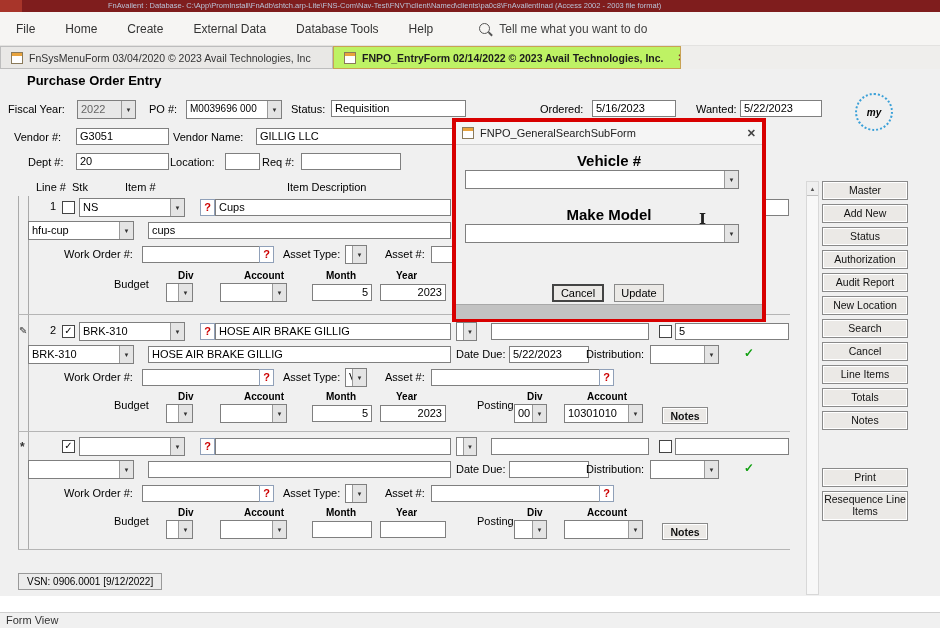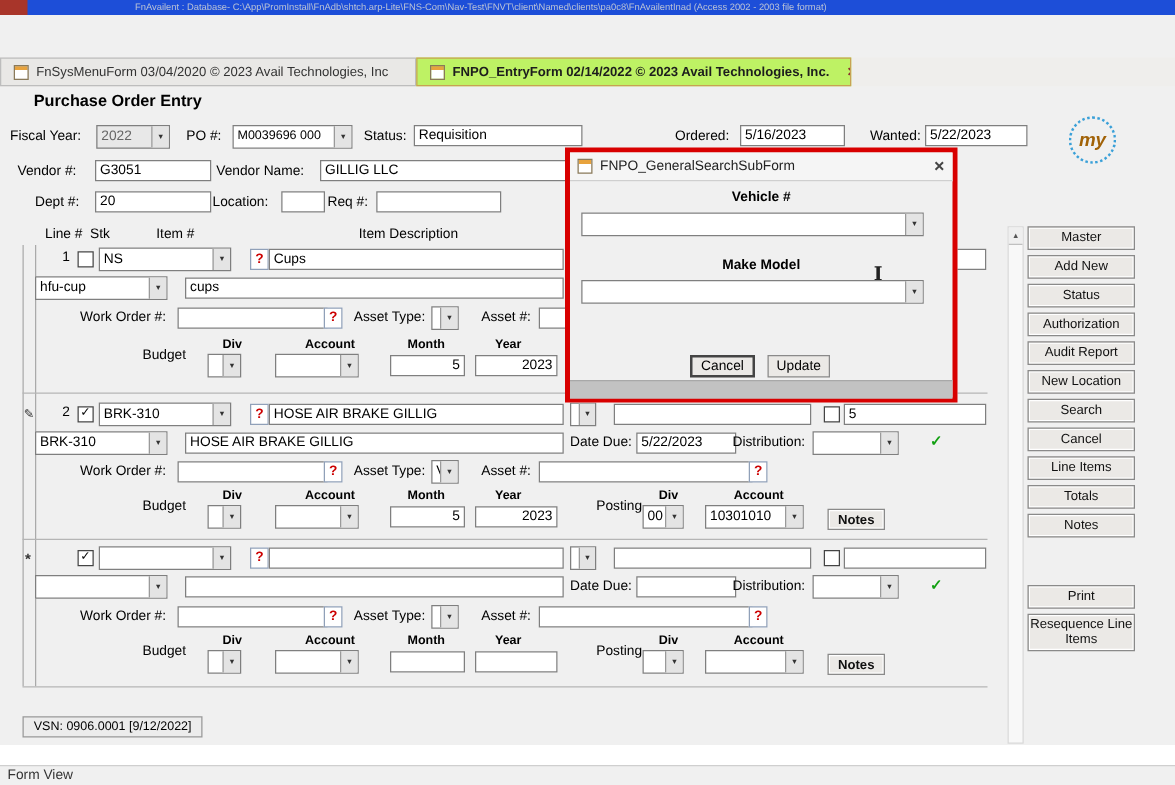--- a/index.html
+++ b/index.html
@@ -1,18 +1,18 @@
 <!DOCTYPE html>
 <html><head>
 <meta charset="utf-8">
 <style>
   html,body{margin:0;padding:0;background:#fff}
   #app{position:relative;width:940px;height:628px;background:#f0f0f0;font-family:"Liberation Sans",sans-serif;overflow:hidden}
   
-  #titlebar{position:absolute;left:0;top:0;width:940px;height:12px;background:#1d4ed8}
+  #titlebar{position:absolute;left:0;top:0;width:940px;height:12px;background:#7f1d1d}
   #access-icon{position:absolute;left:0;top:0;width:22px;height:12px;background:#a8352a}
   #titlebar .ttl{position:absolute;left:108px;top:1px;width:740px;font-size:7.5px;color:#b9c2d6;white-space:nowrap;overflow:hidden}
   #ribbon{position:absolute;left:0;top:12px;width:940px;height:34px;background:#f6f5f3;border-bottom:1px solid #e3e2e0;display:flex;align-items:center;gap:30px;padding-left:16px;box-sizing:border-box;font-size:12px;color:#333}
   .ribbon-item{white-space:nowrap;cursor:default}
   .searchwrap{display:flex;align-items:center;gap:9px;margin-left:16px;color:#444}
   .search-icon{width:9px;height:9px;border:1.5px solid #555;border-radius:50%;position:relative;display:inline-block}
   .search-icon::after{content:"";position:absolute;width:5px;height:1.5px;background:#555;transform:rotate(45deg);right:-4px;bottom:-1px}
   #tabstrip{position:absolute;left:0;top:46px;width:940px;height:23px;background:#efeeec;display:flex}
   .doctab{display:flex;align-items:center;gap:6px;padding:0 10px;font-size:10.5px;color:#333;border:1px solid #bdbdbd;box-sizing:border-box;height:23px;background:#e9e8e6;white-space:nowrap;overflow:hidden}
   .doctab.active{background:#bef264;border-color:#c8a254;font-weight:bold;color:#1d1d1d}
@@ -33,47 +33,59 @@
   .sbtn{position:absolute;left:822px;width:86px;height:19px;background:#ebe9e6;border:1px solid #8a8a8a;box-shadow:inset 0 0 0 1px #fff;font-size:10.5px;color:#111;display:flex;align-items:center;justify-content:center;text-align:center;line-height:1.1;cursor:default;box-sizing:border-box}
   .sbtn.tall{height:30px}
   .notesbtn{position:absolute;width:46px;height:17px;background:#ebe9e6;border:1px solid #8a8a8a;box-shadow:inset 0 0 0 1px #fff;font-size:10.5px;font-weight:bold;color:#111;display:flex;align-items:center;justify-content:center;box-sizing:border-box}
   .sep{position:absolute;left:18px;width:772px;height:1px;background:#b5b5b5}
   #selcol{position:absolute;left:18px;top:196px;width:11px;height:353px;border-left:1px solid #aaa;border-right:1px solid #aaa;box-sizing:border-box}
   .selicon{position:absolute;font-size:10px;color:#333}
   
   #vscroll{position:absolute;left:806px;top:181px;width:13px;height:414px;background:#f8f8f8;border:1px solid #d8d8d8;box-sizing:border-box}
   #vscroll .up{height:13px;background:#efefef;border-bottom:1px solid #c0c0c0;display:flex;align-items:center;justify-content:center;font-size:6px;color:#555}
   
-  #mylogo{position:absolute;left:855px;top:93px;width:38px;height:38px;border:2px dotted #3aa0d8;border-radius:50%;display:flex;align-items:center;justify-content:center;font-style:italic;font-weight:bold;font-size:15px;color:#a16207;box-sizing:border-box}
+  #mylogo{position:absolute;left:855px;top:93px;width:38px;height:38px;border:2px dotted #3aa0d8;border-radius:50%;display:flex;align-items:center;justify-content:center;font-style:italic;font-weight:bold;font-size:10px;color:#000000;box-sizing:border-box}
   
   #dlg{position:absolute;left:452px;top:118px;width:306px;height:196px;border:4px solid #d80000;background:#f0f0f0;z-index:50}
   #dlg .dtitle{height:22px;background:#f5f5f5;border-bottom:1px solid #cfcfcf;display:flex;align-items:center;gap:6px;padding:0 6px}
   #dlg .dtitle .t{font-size:11px;color:#222;white-space:nowrap}
   #dlg .dclose{margin-left:auto;font-size:11px;color:#444;font-weight:bold}
-  #dlg .dlabel{position:absolute;left:0;width:306px;text-align:center;font-size:11px;font-weight:bold}
+  #dlg .dlabel{position:absolute;left:0;width:306px;text-align:center;font-size:15px;font-weight:bold}
   #dlg .dcombo{position:absolute;left:9px;width:272px}
   .dbtn{position:absolute;height:18px;background:#ebe9e6;font-size:11px;display:flex;align-items:center;justify-content:center;box-sizing:border-box}
   #dlg .strip{position:absolute;left:0;top:182px;width:306px;height:14px;background:#c2c2c2;border-top:1px solid #a8a8a8}
   #ibeam{position:absolute;left:699px;top:210px;z-index:60;font-family:"DejaVu Serif",serif;font-size:15px;color:#222;font-weight:bold}
   
   #vsnbox{position:absolute;left:18px;top:573px;height:15px;background:#ececec;border:1px solid #999;font-size:10px;line-height:15px;padding:0 8px;color:#000;white-space:nowrap}
   #whitestrip{position:absolute;left:0;top:596px;width:940px;height:16px;background:#fff}
   #statusbar{position:absolute;left:0;top:612px;width:940px;height:16px;background:#f0f0f0;border-top:1px solid #cfcfcf;box-sizing:border-box;font-size:11px;color:#333;line-height:15px;padding-left:6px}
   #formtitle{position:absolute;left:27px;top:73px;font-size:13px;font-weight:bold;color:#000}
 </style>
 </head>
 <body>
 
 <div id="app">
 
   <div id="titlebar">
     <div id="access-icon"></div>
     <div class="ttl">FnAvailent : Database- C:\App\PromInstall\FnAdb\shtch.arp-Lite\FNS-Com\Nav-Test\FNVT\client\Named\clients\pa0c8\FnAvailentInad (Access 2002 - 2003 file format)</div>
   </div>
 
+  <div id="ribbon">
+    <span class="ribbon-item">File</span>
+    <span class="ribbon-item">Home</span>
+    <span class="ribbon-item">Create</span>
+    <span class="ribbon-item">External Data</span>
+    <span class="ribbon-item">Database Tools</span>
+    <span class="ribbon-item">Help</span>
+    <span class="searchwrap">
+      <span class="search-icon"></span>
+      <span>Tell me what you want to do</span>
+    </span>
+  </div>
 
   <div id="tabstrip">
     <div class="doctab" style="width:333px">
       <span class="ficon"></span>
       <span>FnSysMenuForm 03/04/2020 © 2023 Avail Technologies, Inc</span>
     </div>
     <div class="doctab active" style="width:348px">
       <span class="ficon"></span>
       <span>FNPO_EntryForm 02/14/2022 © 2023 Avail Technologies, Inc.</span>
       <span class="tab-close">✕</span>

